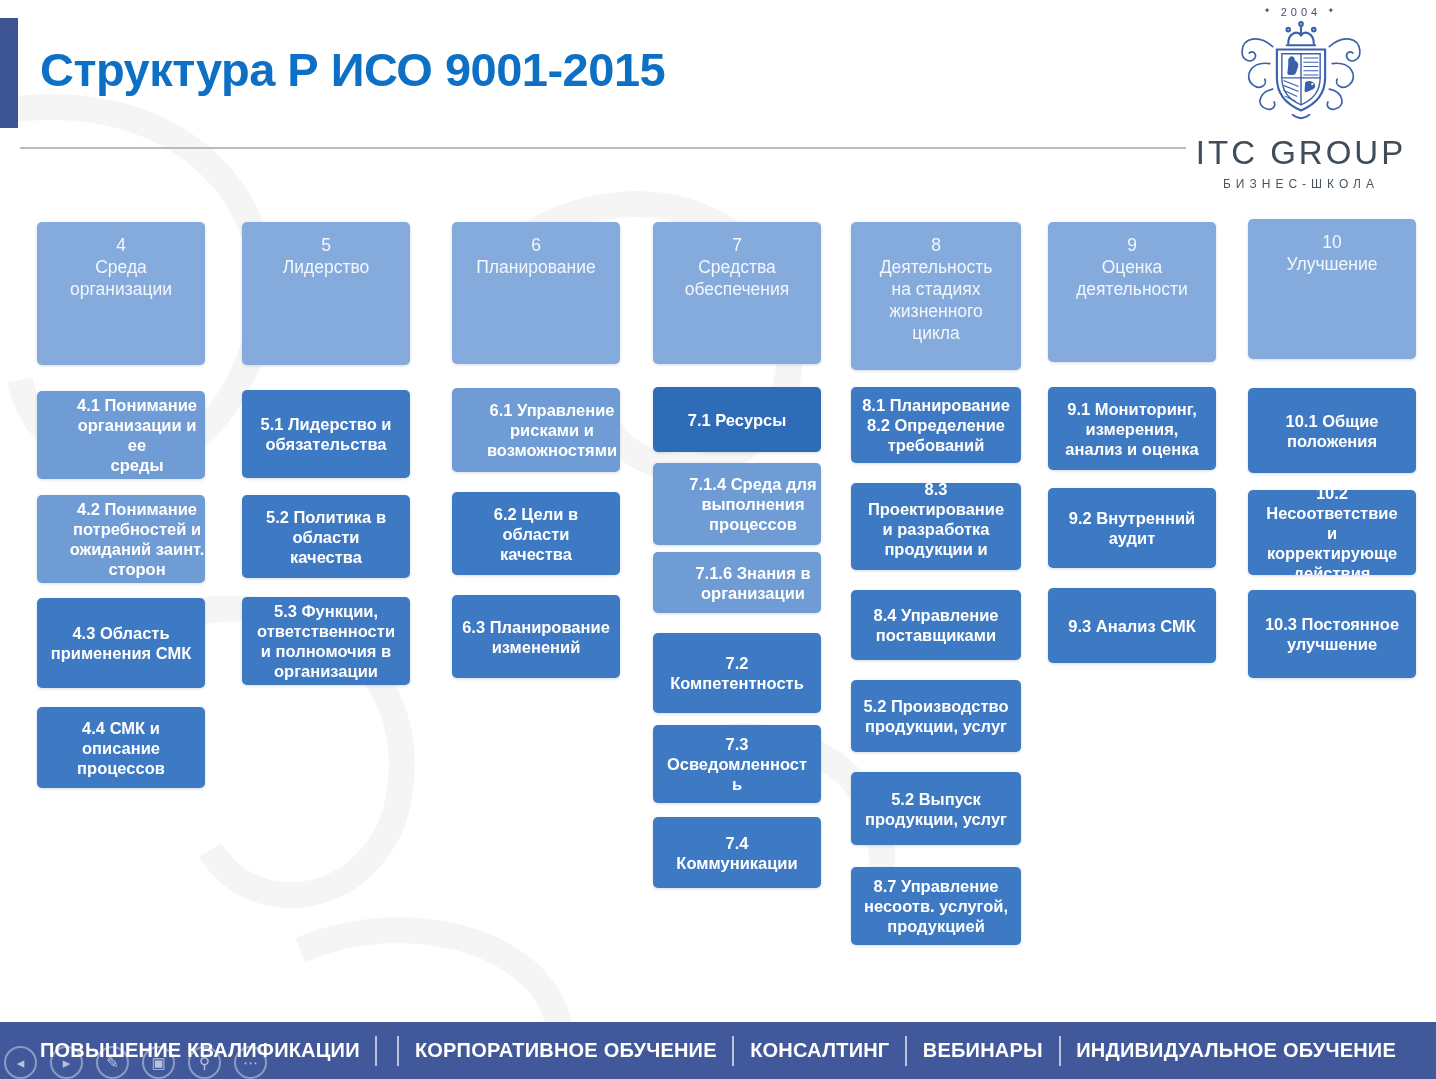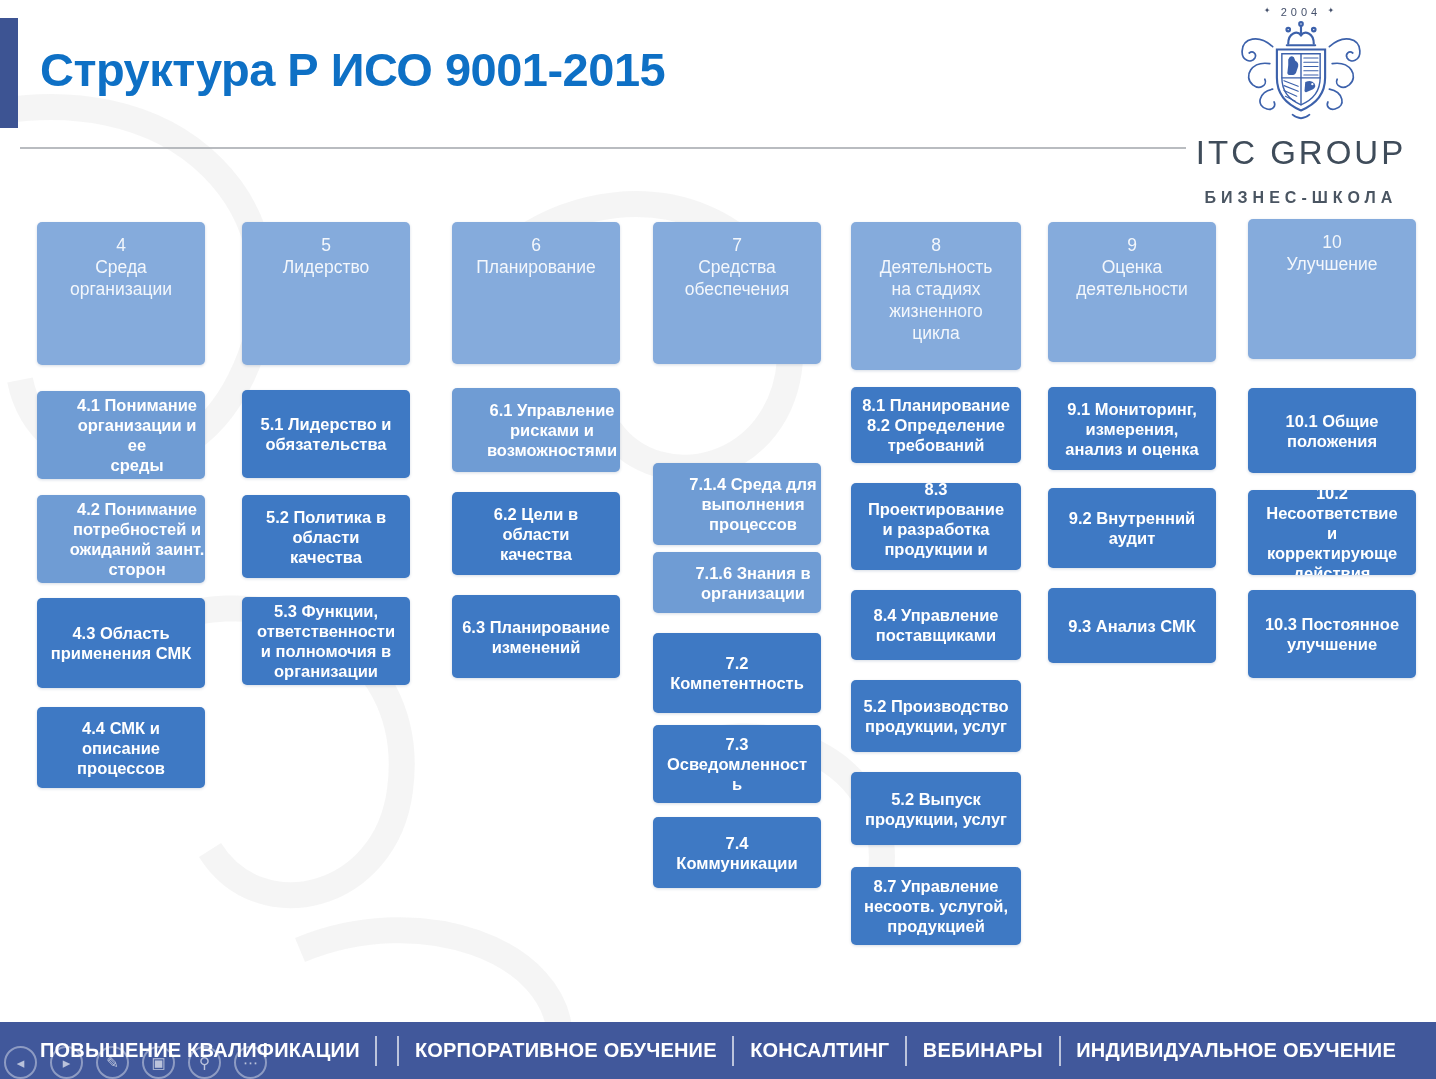--- a/index.html
+++ b/index.html
@@ -14,21 +14,21 @@
   .ornament{position:absolute;left:0;top:0;z-index:0;}
   .accent-bar{position:absolute;left:0;top:18px;width:18px;height:110px;background:var(--accent-bar);z-index:2;}
   .title{position:absolute;left:40px;top:42px;font-size:47px;font-weight:bold;
     letter-spacing:-0.5px;color:var(--title);z-index:2;}
   .divider{position:absolute;left:20px;top:147px;width:1166px;height:2px;background:var(--divider);opacity:.75;z-index:1;}
   .logo{position:absolute;left:1186px;top:6px;width:230px;text-align:center;z-index:2;}
   .logo-year{font-size:11px;letter-spacing:4px;color:#44506b;position:relative;}
   .logo-year .spark{font-size:8px;vertical-align:3px;color:#44506b;}
   .crest{display:block;margin:0 auto;}
   .logo-name{font-size:33px;letter-spacing:3px;color:var(--logo-text);font-weight:400;margin-top:2px;}
-  .logo-sub{font-size:16px;letter-spacing:5px;color:#4a5562;margin-top:17px;font-weight:bold;}
+  .logo-sub{font-size:12px;letter-spacing:5px;color:#4a5562;margin-top:5px;}
   .box{position:absolute;border-radius:5px;display:flex;align-items:center;justify-content:center;
     text-align:center;color:#fff;overflow:hidden;z-index:2;
     box-shadow:0 1px 3px rgba(30,60,110,.18);}
   .box-label{white-space:pre-line;font-weight:bold;font-size:16.5px;line-height:20px;width:100%;}
   .b-header{background:var(--box-header);align-items:flex-start;padding-top:12px;}
   .b-header .box-label{font-weight:400;font-size:17.5px;line-height:22px;color:rgba(255,255,255,.9);}
   .b-light{background:var(--box-light);padding-left:32px;}
   .b-dark{background:var(--box-dark);}
   .b-darkest{background:var(--box-darkest);}
   .clip-top .box-label{margin-top:-16px;text-align:center;}
@@ -165,20 +165,23 @@
   <div class="box b-dark" style="left:452px;top:595px;width:168px;height:83px">
       <span class="box-label">6.3 Планирование
 изменений</span>
     </div>
 
   <div class="box b-header" style="left:653px;top:222px;width:168px;height:142px">
       <span class="box-label">7
 Средства
 обеспечения</span>
     </div>
+  <div class="box b-darkest" style="left:653px;top:387px;width:168px;height:65px">
+      <span class="box-label">7.1 Ресурсы</span>
+    </div>
   <div class="box b-light" style="left:653px;top:463px;width:168px;height:82px">
       <span class="box-label">7.1.4 Среда для
 выполнения
 процессов</span>
     </div>
   <div class="box b-light" style="left:653px;top:552px;width:168px;height:61px">
       <span class="box-label">7.1.6 Знания в
 организации</span>
     </div>
   <div class="box b-dark" style="left:653px;top:633px;width:168px;height:80px">

